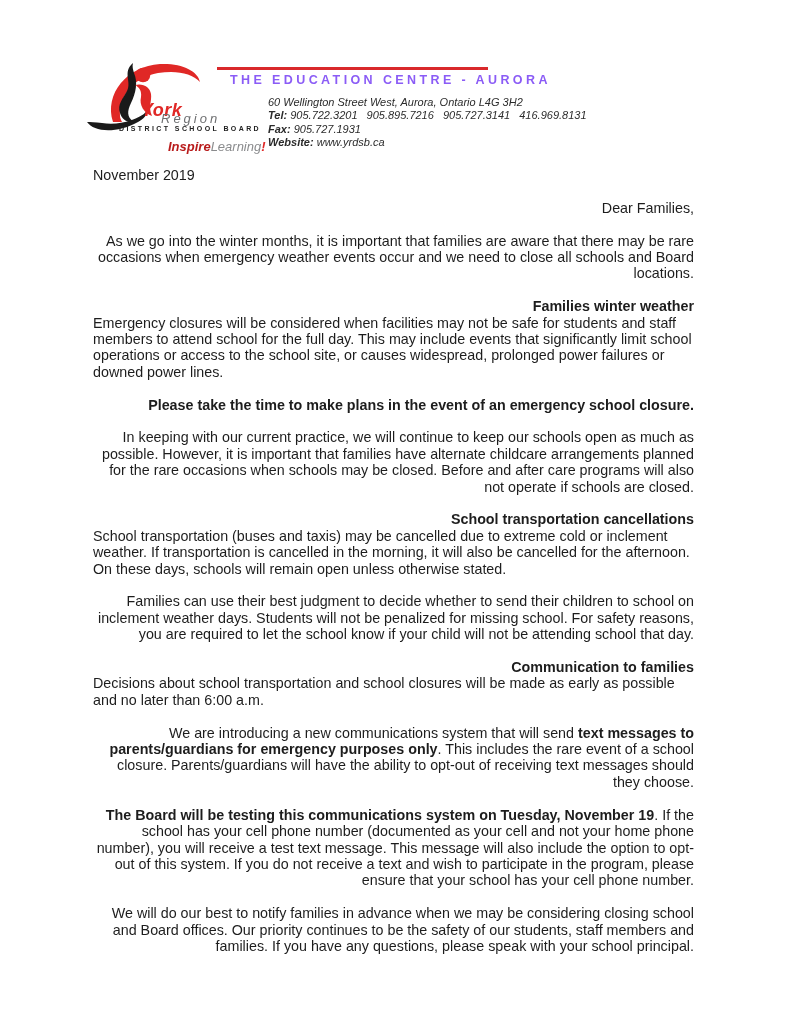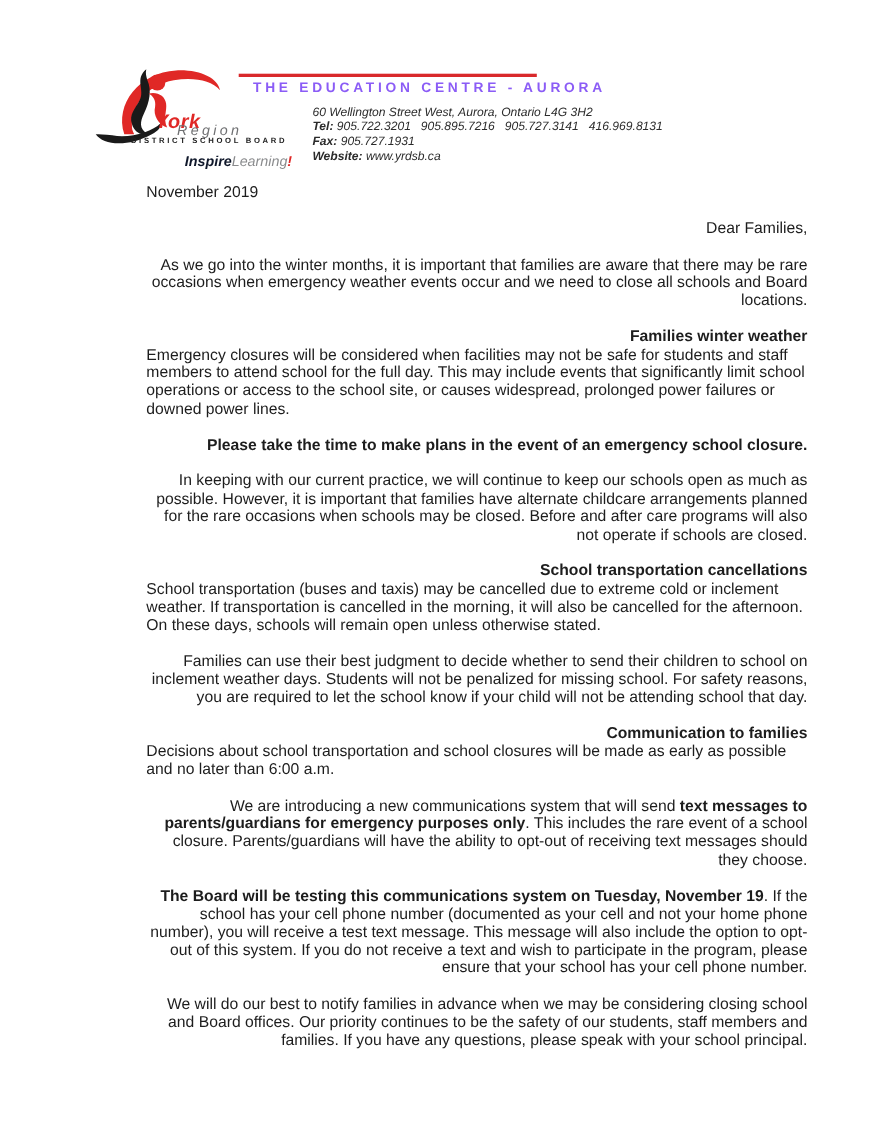--- a/index.html
+++ b/index.html
@@ -39,31 +39,31 @@
   .red-rule{
     position:absolute;left:217px;top:67px;
     width:271px;height:3px;
   }
   .centre-title{
     position:absolute;left:230px;top:73px;
     font-size:12.5px;font-weight:700;letter-spacing:3.4px;
     color:#8b5cf6;white-space:nowrap;
   }
   .contact{
-    position:absolute;left:284px;top:96px;
+    position:absolute;left:268px;top:96px;
     font-size:11px;font-style:italic;line-height:13.4px;
     color:#2b2b2b;white-space:nowrap;
   }
   .contact .lbl{font-weight:700;margin-top:43px;}
   .contact .nums{word-spacing:6px;}
 
   
   .body{
     position:absolute;left:93px;top:167px;width:601px;
-    font-size:14.3px;line-height:16.4px;margin-left:40px;
+    font-size:14.3px;line-height:16.4px;
   }
   .body p{margin:0;}
   .body .gap{margin-top:16.4px;text-align:right;}
   .heading{font-weight:700;}
   .bold{font-weight:700;}
   .justify{text-align:justify;}
 </style>
 </head>
 <body>
 
@@ -77,21 +77,21 @@
 
     <path fill="#1a1a1a" d="M47 3 C36 12 46 22 41 31 C37 39 31 44 34 53 C36 60 43 64 47 61 C41 57 41 51 45 43 C50 33 52 22 48 13 C47 10 46 6 47 3 Z"></path>
 
     <circle cx="57" cy="15" r="7.3" fill="#e02826"></circle>
 
     <path fill="#e02826" d="M49 25 C57 23 64 27 65 34 C66 41 62 47 66 56 C58 53 53 45 55 37 C56 31 53 27 49 25 Z"></path>
   </svg>
   <div class="logo-york" style="color:#e02826">York</div>
   <div class="logo-region">Region</div>
   <div class="logo-board">DISTRICT SCHOOL BOARD</div>
-  <div class="logo-tagline"><span class="tg-inspire" style="color:#0f172a">Inspire</span><span class="tg-learning">Learning</span><span class="tg-bang" style="color:#e02826">!</span></div>
+  <div class="logo-tagline"><span class="tg-inspire" style="color:#b91c1c">Inspire</span><span class="tg-learning">Learning</span><span class="tg-bang" style="color:#e02826">!</span></div>
 
   <div class="red-rule" style="background:#d9292b"></div>
   <div class="centre-title">THE EDUCATION CENTRE - AURORA</div>
 
   <div class="contact">
     <div>60 Wellington Street West, Aurora, Ontario L4G 3H2</div>
     <div><span class="lbl">Tel:</span> <span class="nums">905.722.3201 905.895.7216 905.727.3141 416.969.8131</span></div>
     <div><span class="lbl">Fax:</span> <span>905.727.1931</span></div>
     <div><span class="lbl">Website:</span> <span>www.yrdsb.ca</span></div>
   </div>

